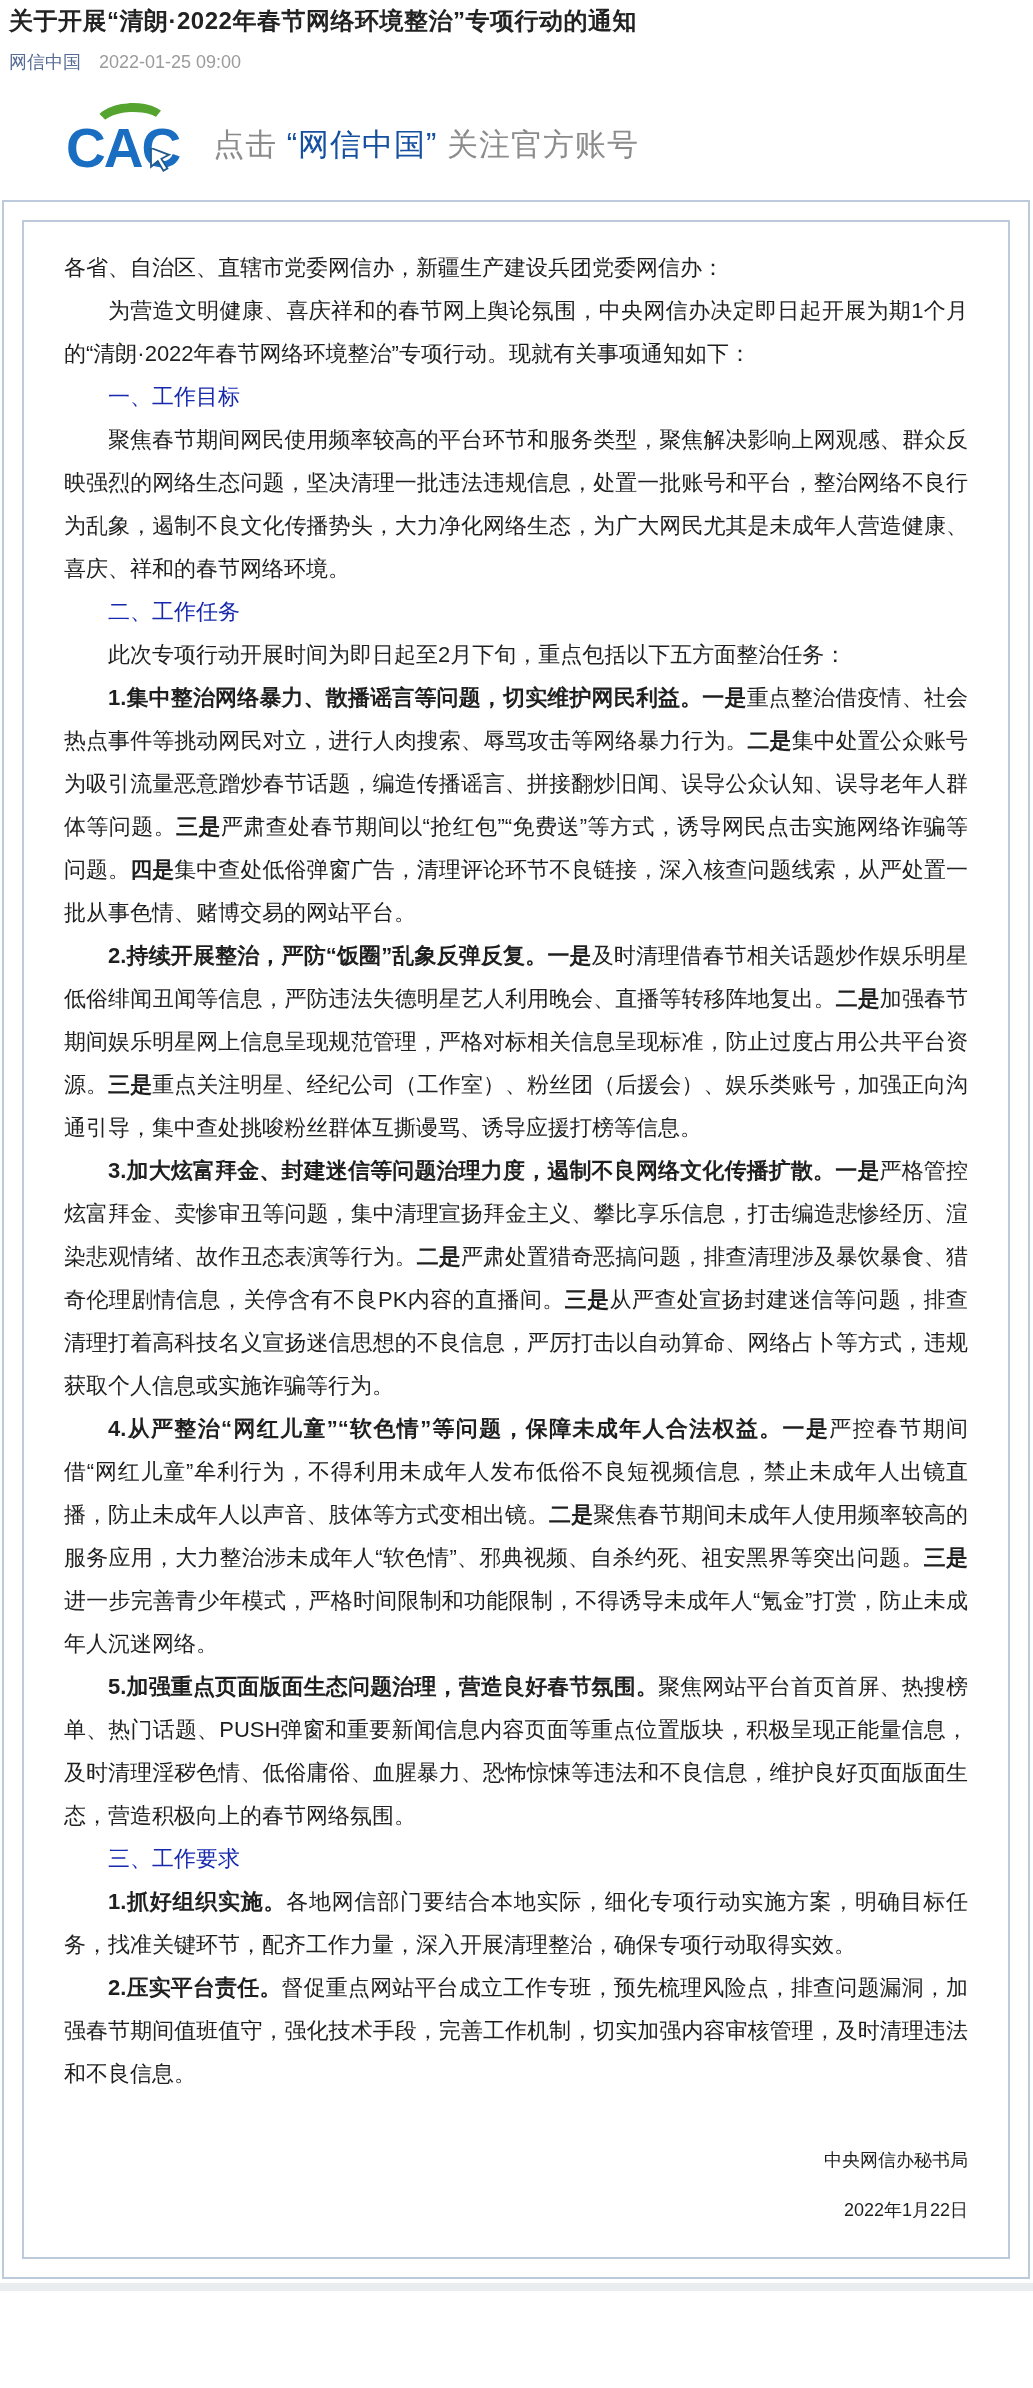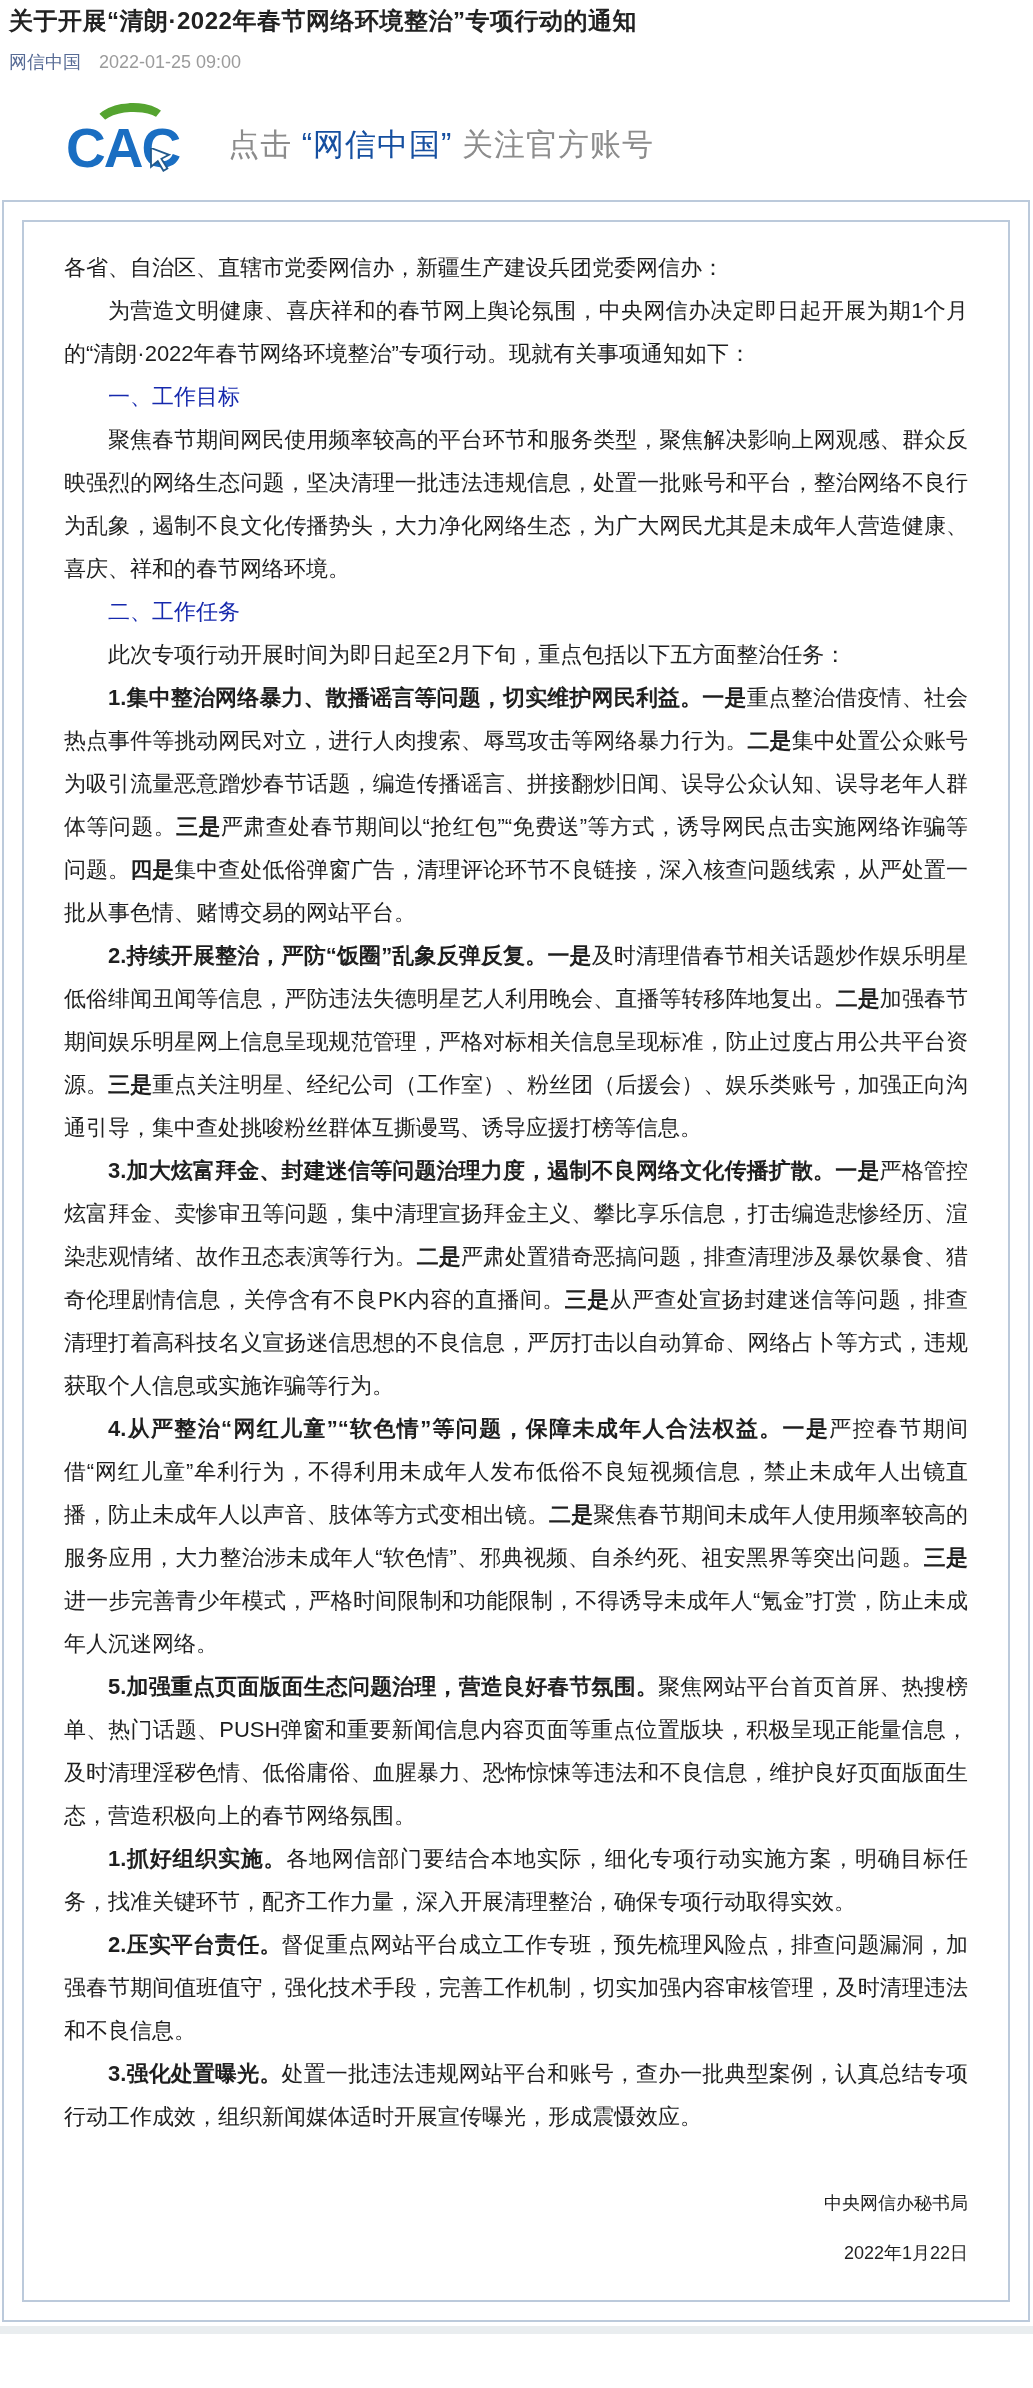--- a/index.html
+++ b/index.html
@@ -32,21 +32,21 @@
   }
   .source-link { color: #576b95; text-decoration: none; cursor: pointer; }
   .publish-time { color: #9b9b9b; }
 
   
   .banner {
     margin: 32px 0 16px 66px;
     height: 78px;
     display: flex;
     align-items: center;
-    gap: 49px;
+    gap: 34px;
     cursor: pointer;
   }
   .logo {
     position: relative;
     height: 66px;
     display: flex;
     align-items: flex-end;
   }
   .logo-text {
     font-size: 55px;
@@ -152,23 +152,23 @@
       <div id="sections">
           <p class="sec-heading">一、工作目标</p>
           <p class="para indent"><span>聚焦春节期间网民使用频率较高的平台环节和服务类型，聚焦解决影响上网观感、群众反映强烈的网络生态问题，坚决清理一批违法违规信息，处置一批账号和平台，整治网络不良行为乱象，遏制不良文化传播势头，大力净化网络生态，为广大网民尤其是未成年人营造健康、喜庆、祥和的春节网络环境。</span></p>
           <p class="sec-heading">二、工作任务</p>
           <p class="para indent"><span>此次专项行动开展时间为即日起至2月下旬，重点包括以下五方面整治任务：</span></p>
           <p class="para indent"><span class="b">1.集中整治网络暴力、散播谣言等问题，切实维护网民利益。一是</span><span>重点整治借疫情、社会热点事件等挑动网民对立，进行人肉搜索、辱骂攻击等网络暴力行为。</span><span class="b">二是</span><span>集中处置公众账号为吸引流量恶意蹭炒春节话题，编造传播谣言、拼接翻炒旧闻、误导公众认知、误导老年人群体等问题。</span><span class="b">三是</span><span>严肃查处春节期间以“抢红包”“免费送”等方式，诱导网民点击实施网络诈骗等问题。</span><span class="b">四是</span><span>集中查处低俗弹窗广告，清理评论环节不良链接，深入核查问题线索，从严处置一批从事色情、赌博交易的网站平台。</span></p>
           <p class="para indent"><span class="b">2.持续开展整治，严防“饭圈”乱象反弹反复。一是</span><span>及时清理借春节相关话题炒作娱乐明星低俗绯闻丑闻等信息，严防违法失德明星艺人利用晚会、直播等转移阵地复出。</span><span class="b">二是</span><span>加强春节期间娱乐明星网上信息呈现规范管理，严格对标相关信息呈现标准，防止过度占用公共平台资源。</span><span class="b">三是</span><span>重点关注明星、经纪公司（工作室）、粉丝团（后援会）、娱乐类账号，加强正向沟通引导，集中查处挑唆粉丝群体互撕谩骂、诱导应援打榜等信息。</span></p>
           <p class="para indent"><span class="b">3.加大炫富拜金、封建迷信等问题治理力度，遏制不良网络文化传播扩散。一是</span><span>严格管控炫富拜金、卖惨审丑等问题，集中清理宣扬拜金主义、攀比享乐信息，打击编造悲惨经历、渲染悲观情绪、故作丑态表演等行为。</span><span class="b">二是</span><span>严肃处置猎奇恶搞问题，排查清理涉及暴饮暴食、猎奇伦理剧情信息，关停含有不良PK内容的直播间。</span><span class="b">三是</span><span>从严查处宣扬封建迷信等问题，排查清理打着高科技名义宣扬迷信思想的不良信息，严厉打击以自动算命、网络占卜等方式，违规获取个人信息或实施诈骗等行为。</span></p>
           <p class="para indent"><span class="b">4.从严整治“网红儿童”“软色情”等问题，保障未成年人合法权益。一是</span><span>严控春节期间借“网红儿童”牟利行为，不得利用未成年人发布低俗不良短视频信息，禁止未成年人出镜直播，防止未成年人以声音、肢体等方式变相出镜。</span><span class="b">二是</span><span>聚焦春节期间未成年人使用频率较高的服务应用，大力整治涉未成年人“软色情”、邪典视频、自杀约死、祖安黑界等突出问题。</span><span class="b">三是</span><span>进一步完善青少年模式，严格时间限制和功能限制，不得诱导未成年人“氪金”打赏，防止未成年人沉迷网络。</span></p>
           <p class="para indent"><span class="b">5.加强重点页面版面生态问题治理，营造良好春节氛围。</span><span>聚焦网站平台首页首屏、热搜榜单、热门话题、PUSH弹窗和重要新闻信息内容页面等重点位置版块，积极呈现正能量信息，及时清理淫秽色情、低俗庸俗、血腥暴力、恐怖惊悚等违法和不良信息，维护良好页面版面生态，营造积极向上的春节网络氛围。</span></p>
+          <p class="sec-heading">三、工作要求</p>
           <p class="para indent"><span class="b">1.抓好组织实施。</span><span>各地网信部门要结合本地实际，细化专项行动实施方案，明确目标任务，找准关键环节，配齐工作力量，深入开展清理整治，确保专项行动取得实效。</span></p>
           <p class="para indent"><span class="b">2.压实平台责任。</span><span>督促重点网站平台成立工作专班，预先梳理风险点，排查问题漏洞，加强春节期间值班值守，强化技术手段，完善工作机制，切实加强内容审核管理，及时清理违法和不良信息。</span></p>
-          <p class="para indent"><span class="b">3.强化处置曝光。</span><span>处置一批违法违规网站平台和账号，查办一批典型案例，认真总结专项行动工作成效，组织新闻媒体适时开展宣传曝光，形成震慑效应。</span></p>
         </div>
 
       <div class="signature">
         <p>中央网信办秘书局</p>
         <p>2022年1月22日</p>
       </div>
     </div>
   </div>
 
   <div class="page-bottom-strip"></div>

